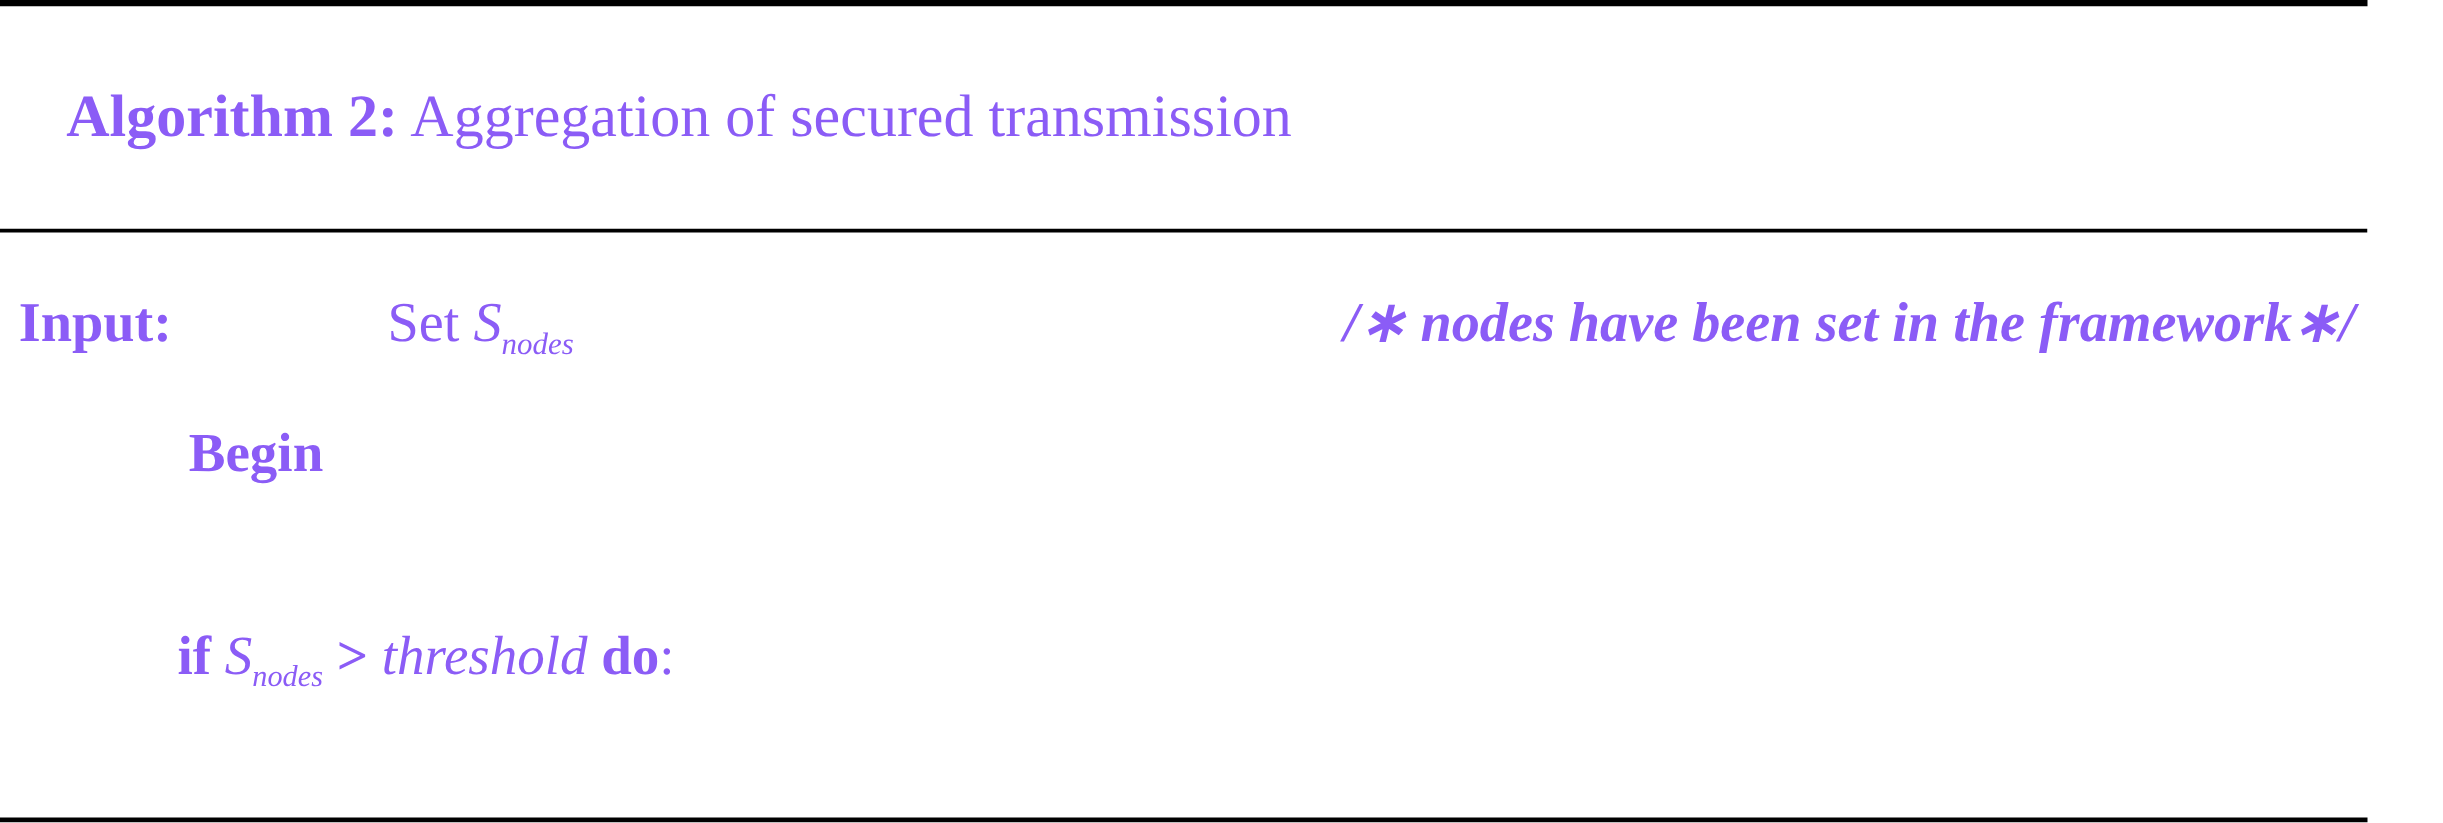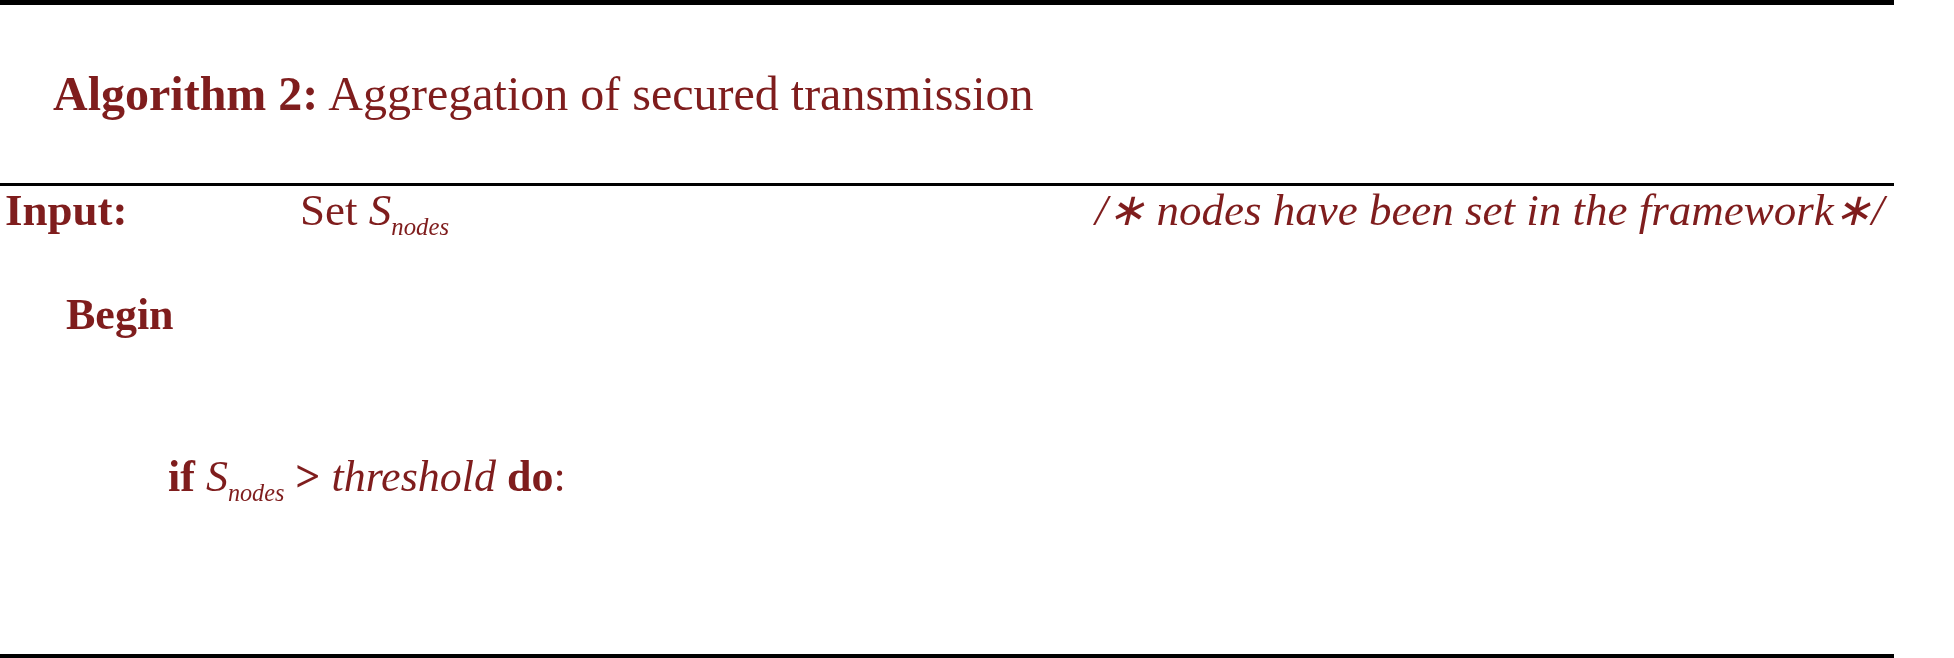--- a/index.html
+++ b/index.html
@@ -5,21 +5,21 @@
   * { box-sizing: border-box; }
   html, body {
     margin: 0; padding: 0;
     background: #ffffff;
   }
   .algo {
     position: relative;
     width: 1894px;
     height: 658px;
     background: #ffffff;
-    color: #7f1d1d;
+    color: #8b5cf6;
     font-family: "Liberation Serif", serif;
     border-top: 5px solid #000;
     border-bottom: 4px solid #000;
     overflow: hidden;
   }
   .b  { font-weight: bold; }
   .it { font-style: italic; }
 
   .title-row {
     font-size: 48px;
@@ -28,43 +28,45 @@
     border-bottom: 3px solid #000;
     white-space: pre-wrap;
   }
   .title-rest { margin-left: 10px; }
 
   .io-row {
     display: flex;
     align-items: baseline;
     font-size: 45px;
     line-height: 48px;
-    padding: 0 10px 0 5px;
+    padding: 0 10px 0 15px;
     white-space: pre-wrap;
+    margin-top: 48px;
   }
   .io-label {
     flex: none;
     width: 295px;
     font-weight: bold;
   }
   .io-value { flex: none; }
   .comment {
     margin-left: auto;
     font-style: italic;
     text-align: left;
     padding-left: 30px;
+    font-weight: bold;
   }
 
   .code { font-size: 44px; }
   .line {
     line-height: 54px;
     white-space: pre-wrap;
   }
-  .ind1 { }
-  .ind2 { padding-left: 102px; }
+  .ind1 { padding-left: 85px; }
+  .ind2 { padding-left: 76px; }
   .ind3 { padding-left: 215px; }
 
   sub {
     font-size: 0.55em;
     font-style: italic;
     line-height: 0;
     text-align: center;
   }
 </style>
 </head>

